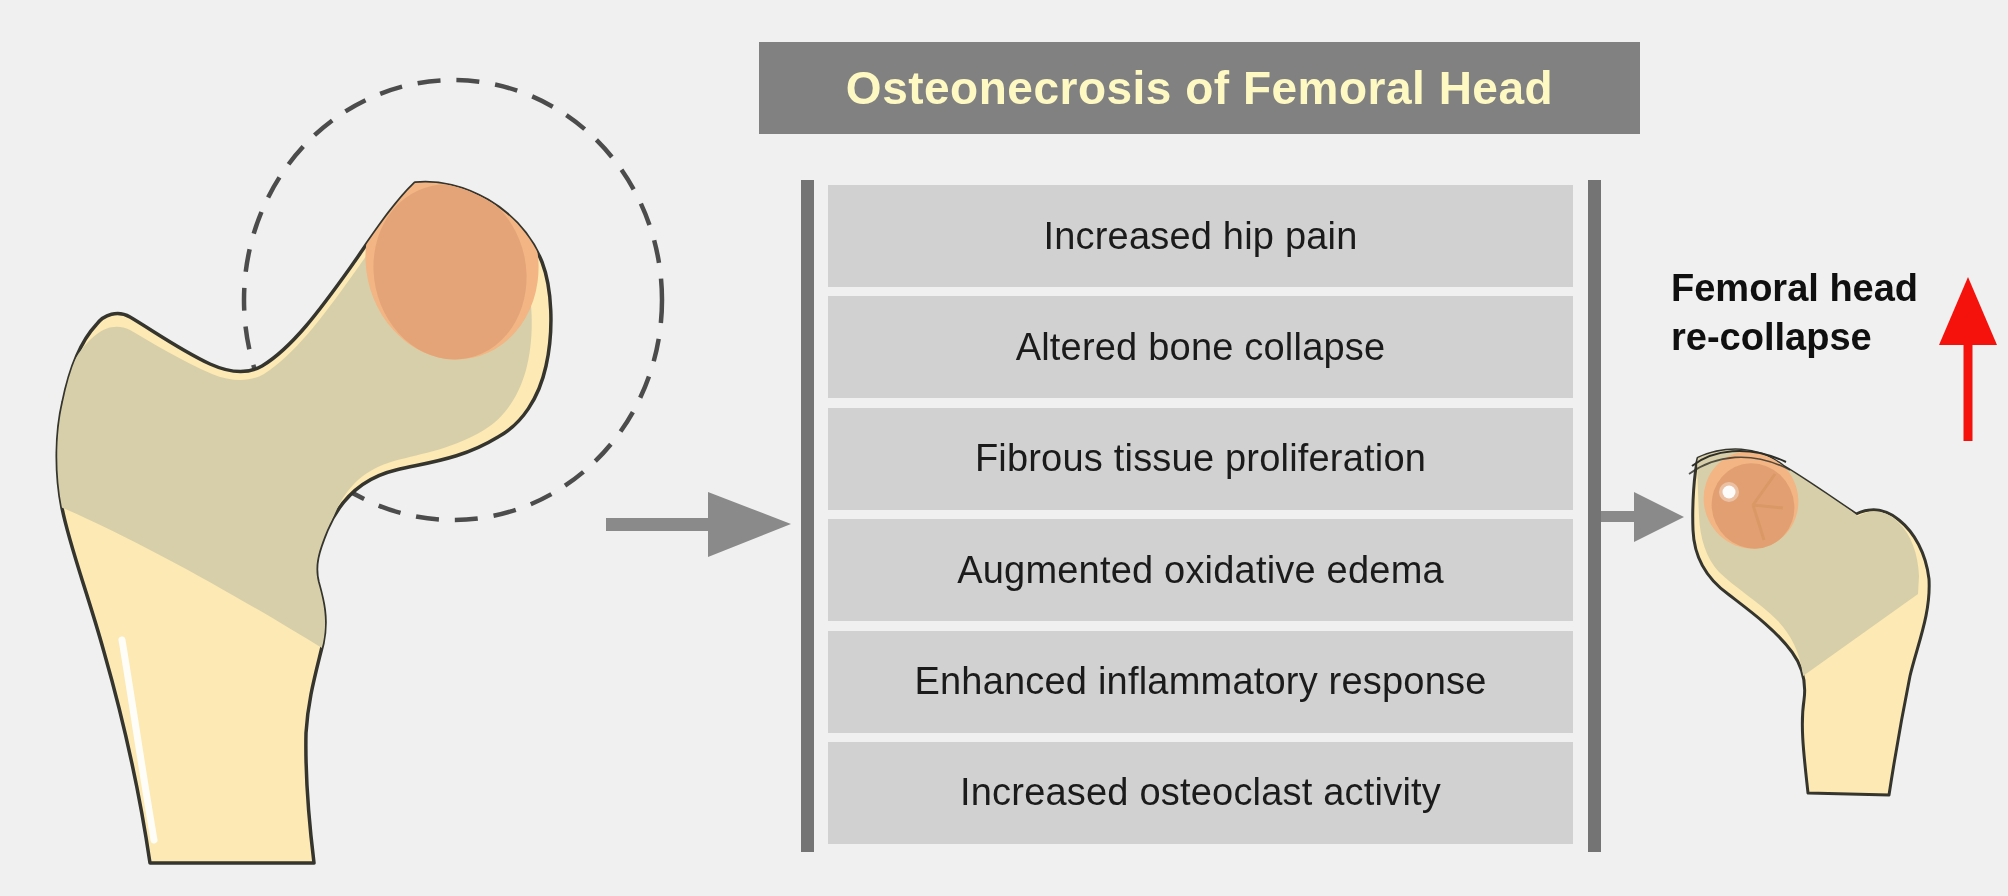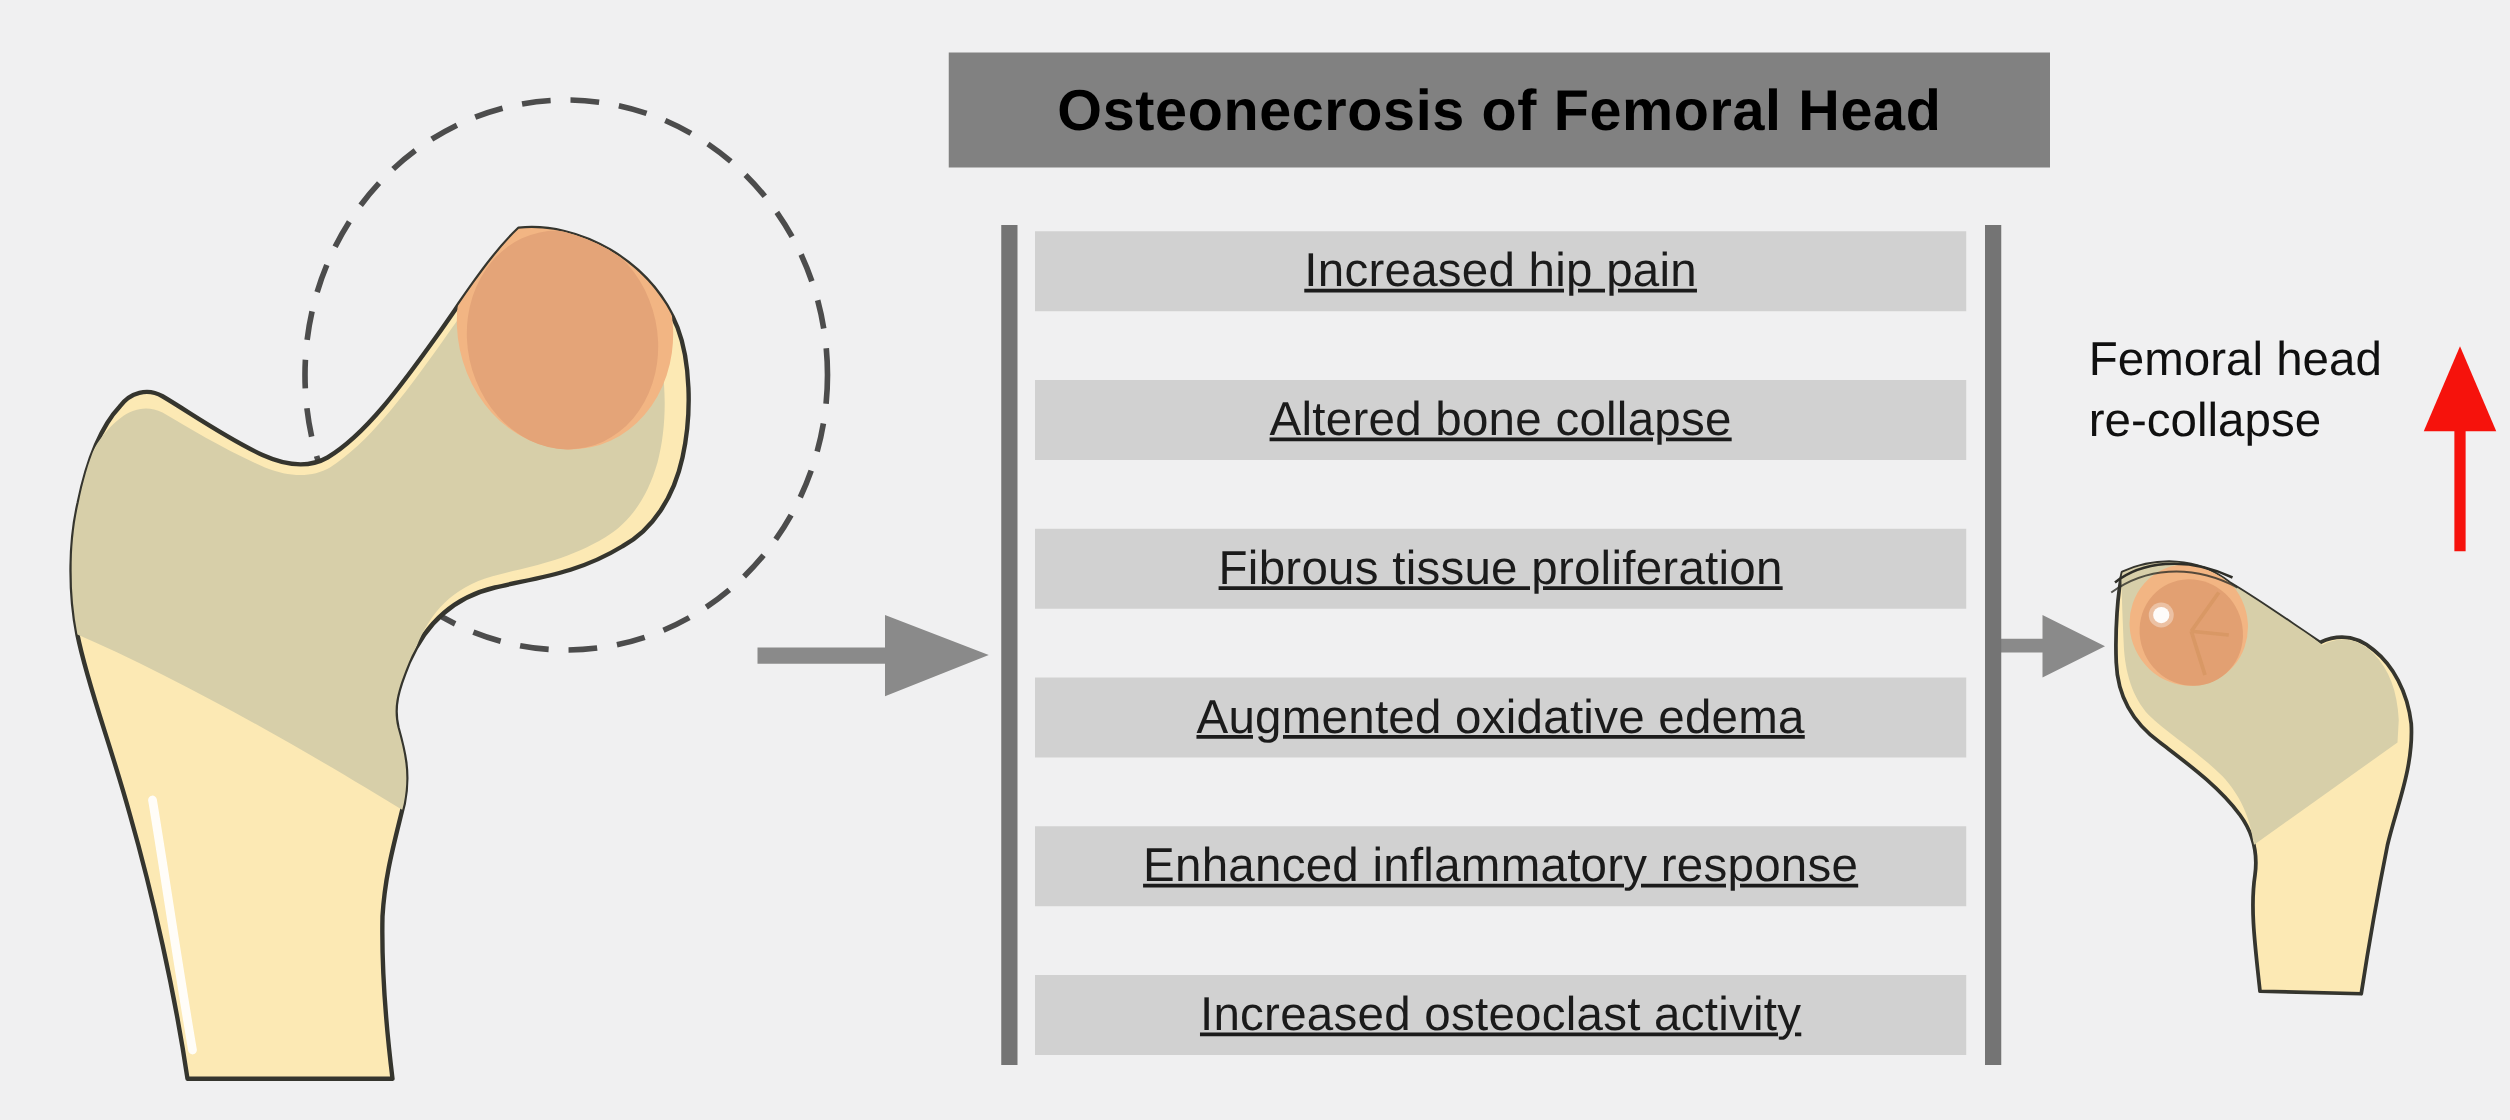--- a/index.html
+++ b/index.html
@@ -12,36 +12,36 @@
   .abs{position:absolute;}
   #edema-label{
     left:53px;top:124px;width:430px;
     font-size:40px;font-weight:bold;color:#6f6f6f;letter-spacing:.5px;
     white-space:nowrap;
   }
   #title-bar{
     left:759px;top:42px;width:881px;height:92px;background:#818181;
     display:flex;align-items:center;justify-content:center;
   }
-  #title-bar span{color:#000000;font-size:46px;font-weight:bold;letter-spacing:.5px;}
+  #title-bar span{color:#fef9c3;font-size:46px;font-weight:bold;letter-spacing:.5px;}
   .rail{width:13px;height:672px;top:180px;background:#747474;}
   #rail-left{left:801px;}
   #rail-right{left:1588px;}
   #factor-list{
     left:828px;top:185px;width:745px;height:659px;
     display:flex;flex-direction:column;justify-content:space-between;
   }
   .factor{
-    height:64px;background:#d1d1d1;color:#1b1b1b;
+    height:102px;background:#d1d1d1;color:#1b1b1b;
     display:flex;align-items:center;justify-content:center;
-    font-size:38px;letter-spacing:.2px;text-decoration:underline;
+    font-size:38px;letter-spacing:.2px;
   }
   #collapse-label{
     left:1671px;top:264px;width:280px;
-    font-size:38px;font-weight:normal;color:#101010;line-height:49px;
+    font-size:38px;font-weight:bold;color:#101010;line-height:49px;
   }
   #collapse-label span{display:block;white-space:nowrap;}
 </style>
 </head>
 <body>
 
 <div id="canvas">
 
   <svg class="art" width="2008" height="896" viewBox="0 0 2008 896">
     <defs>

